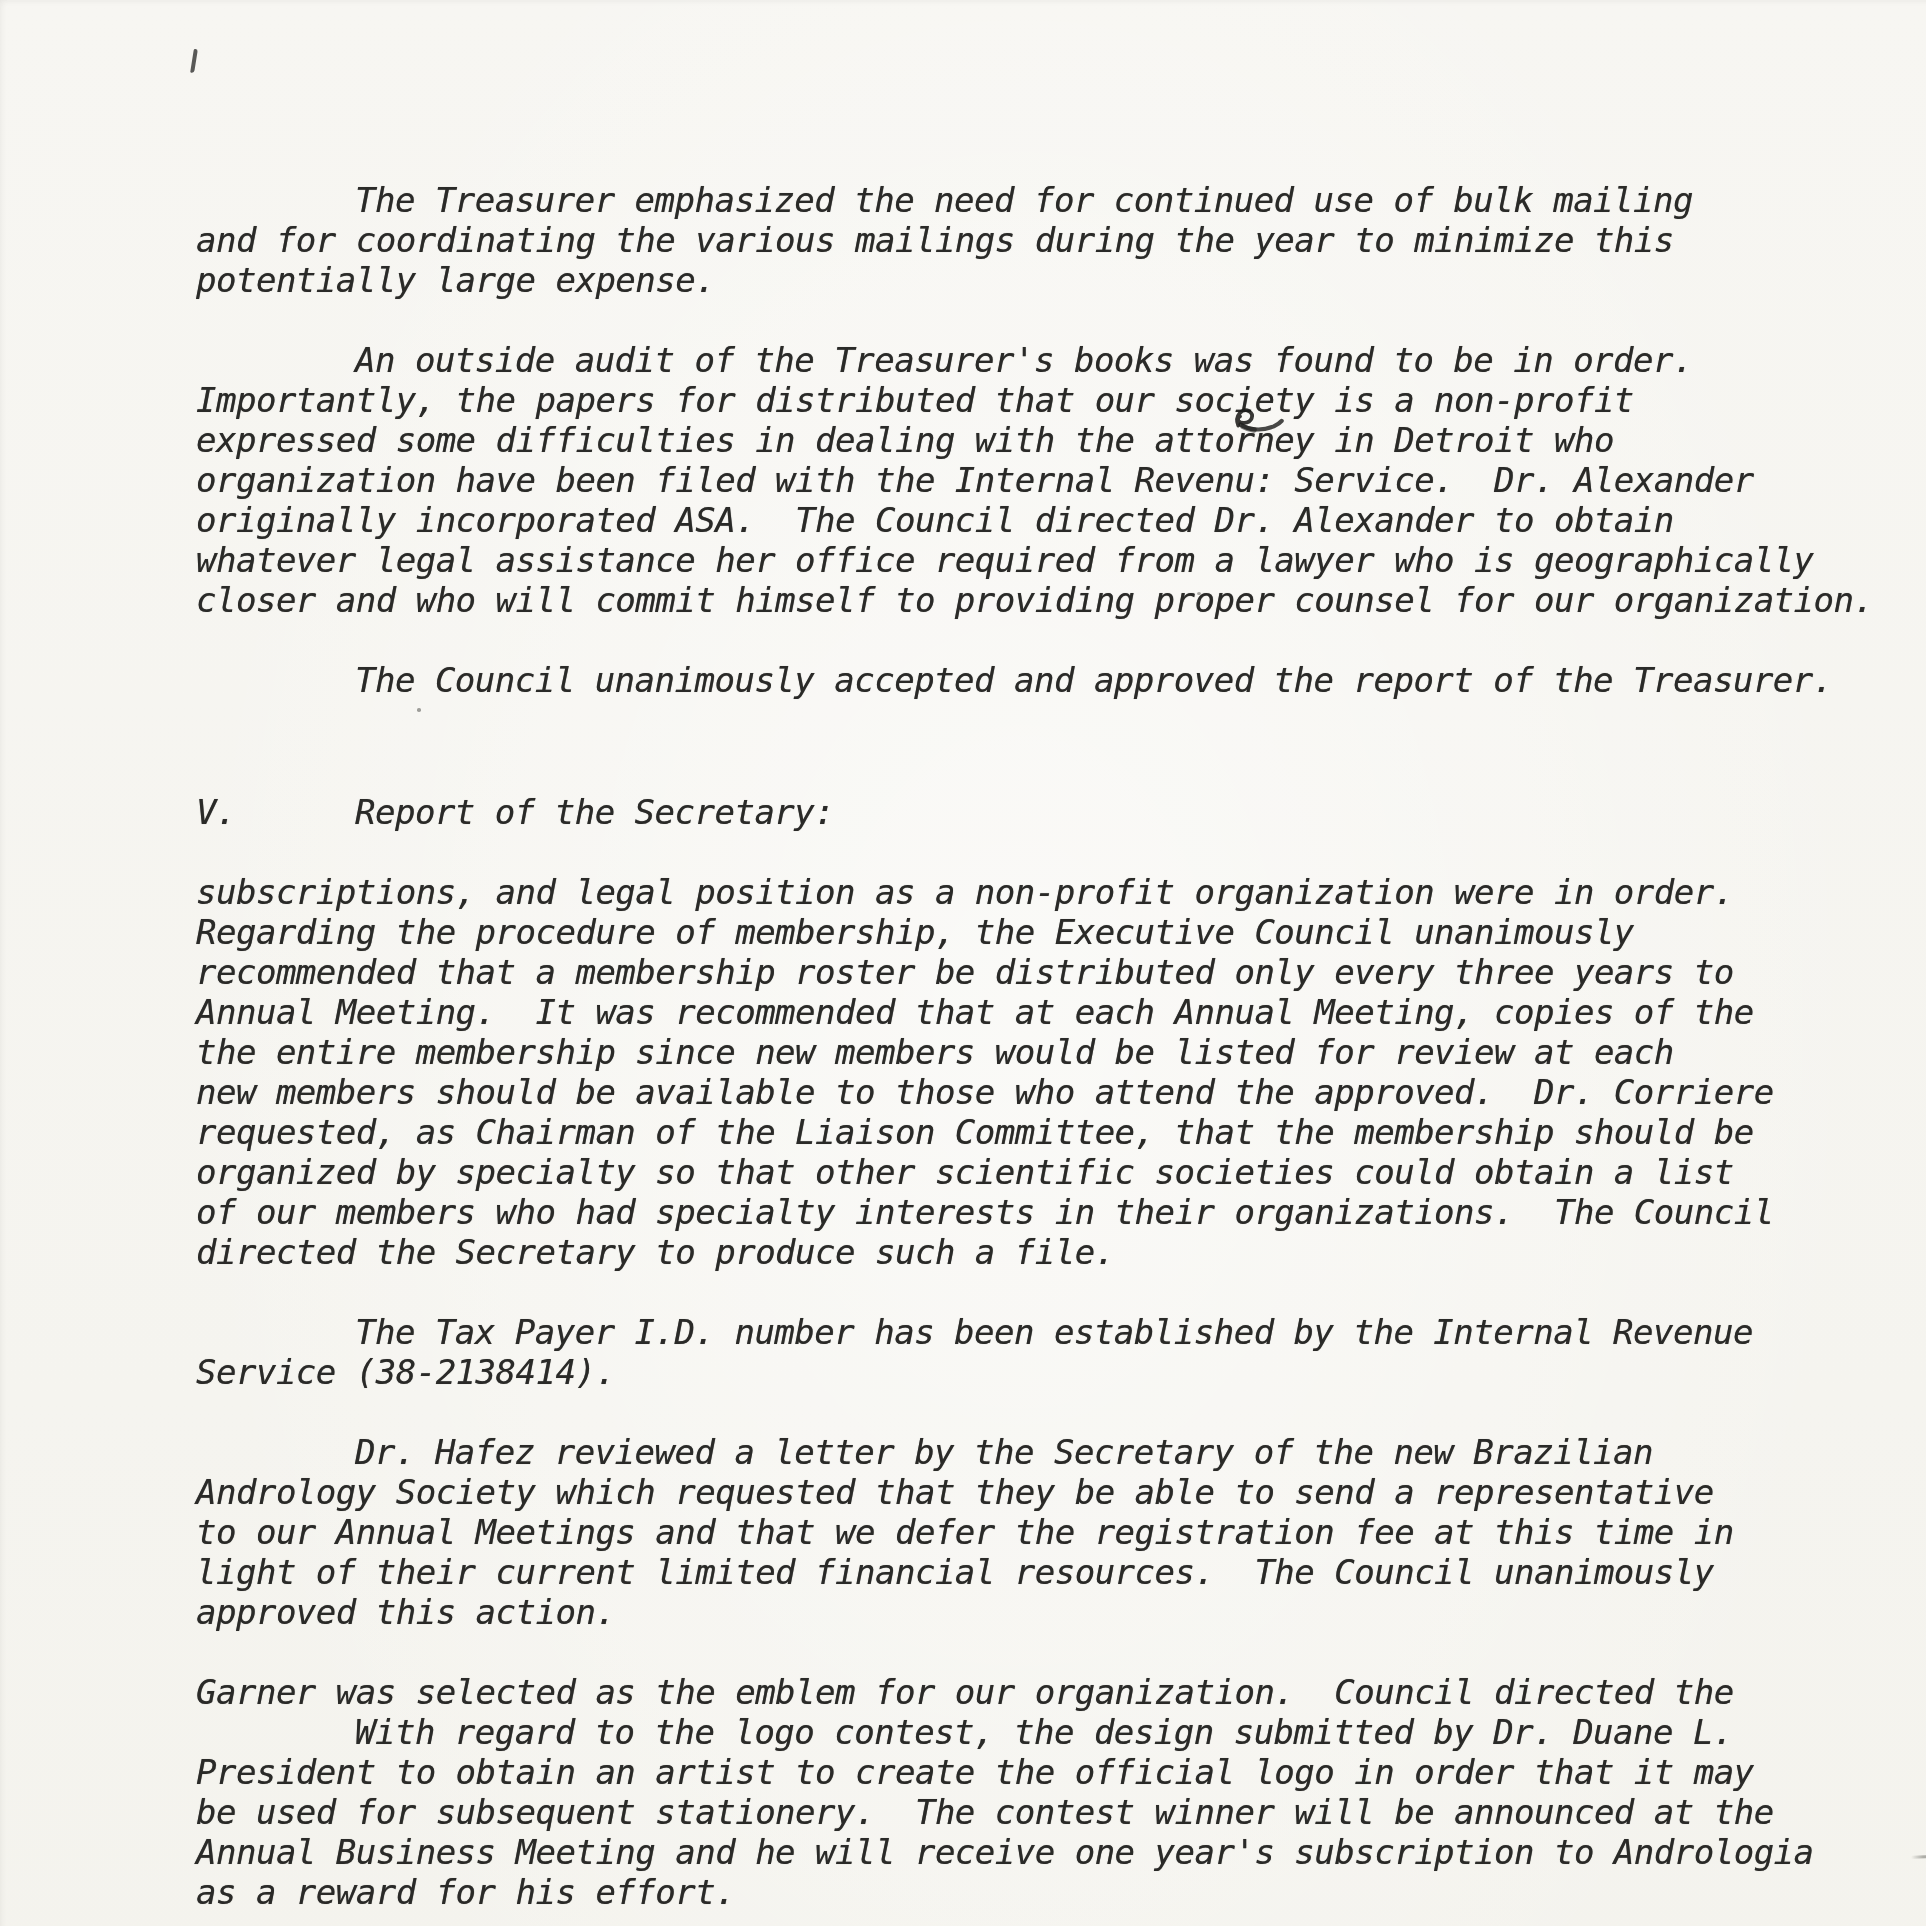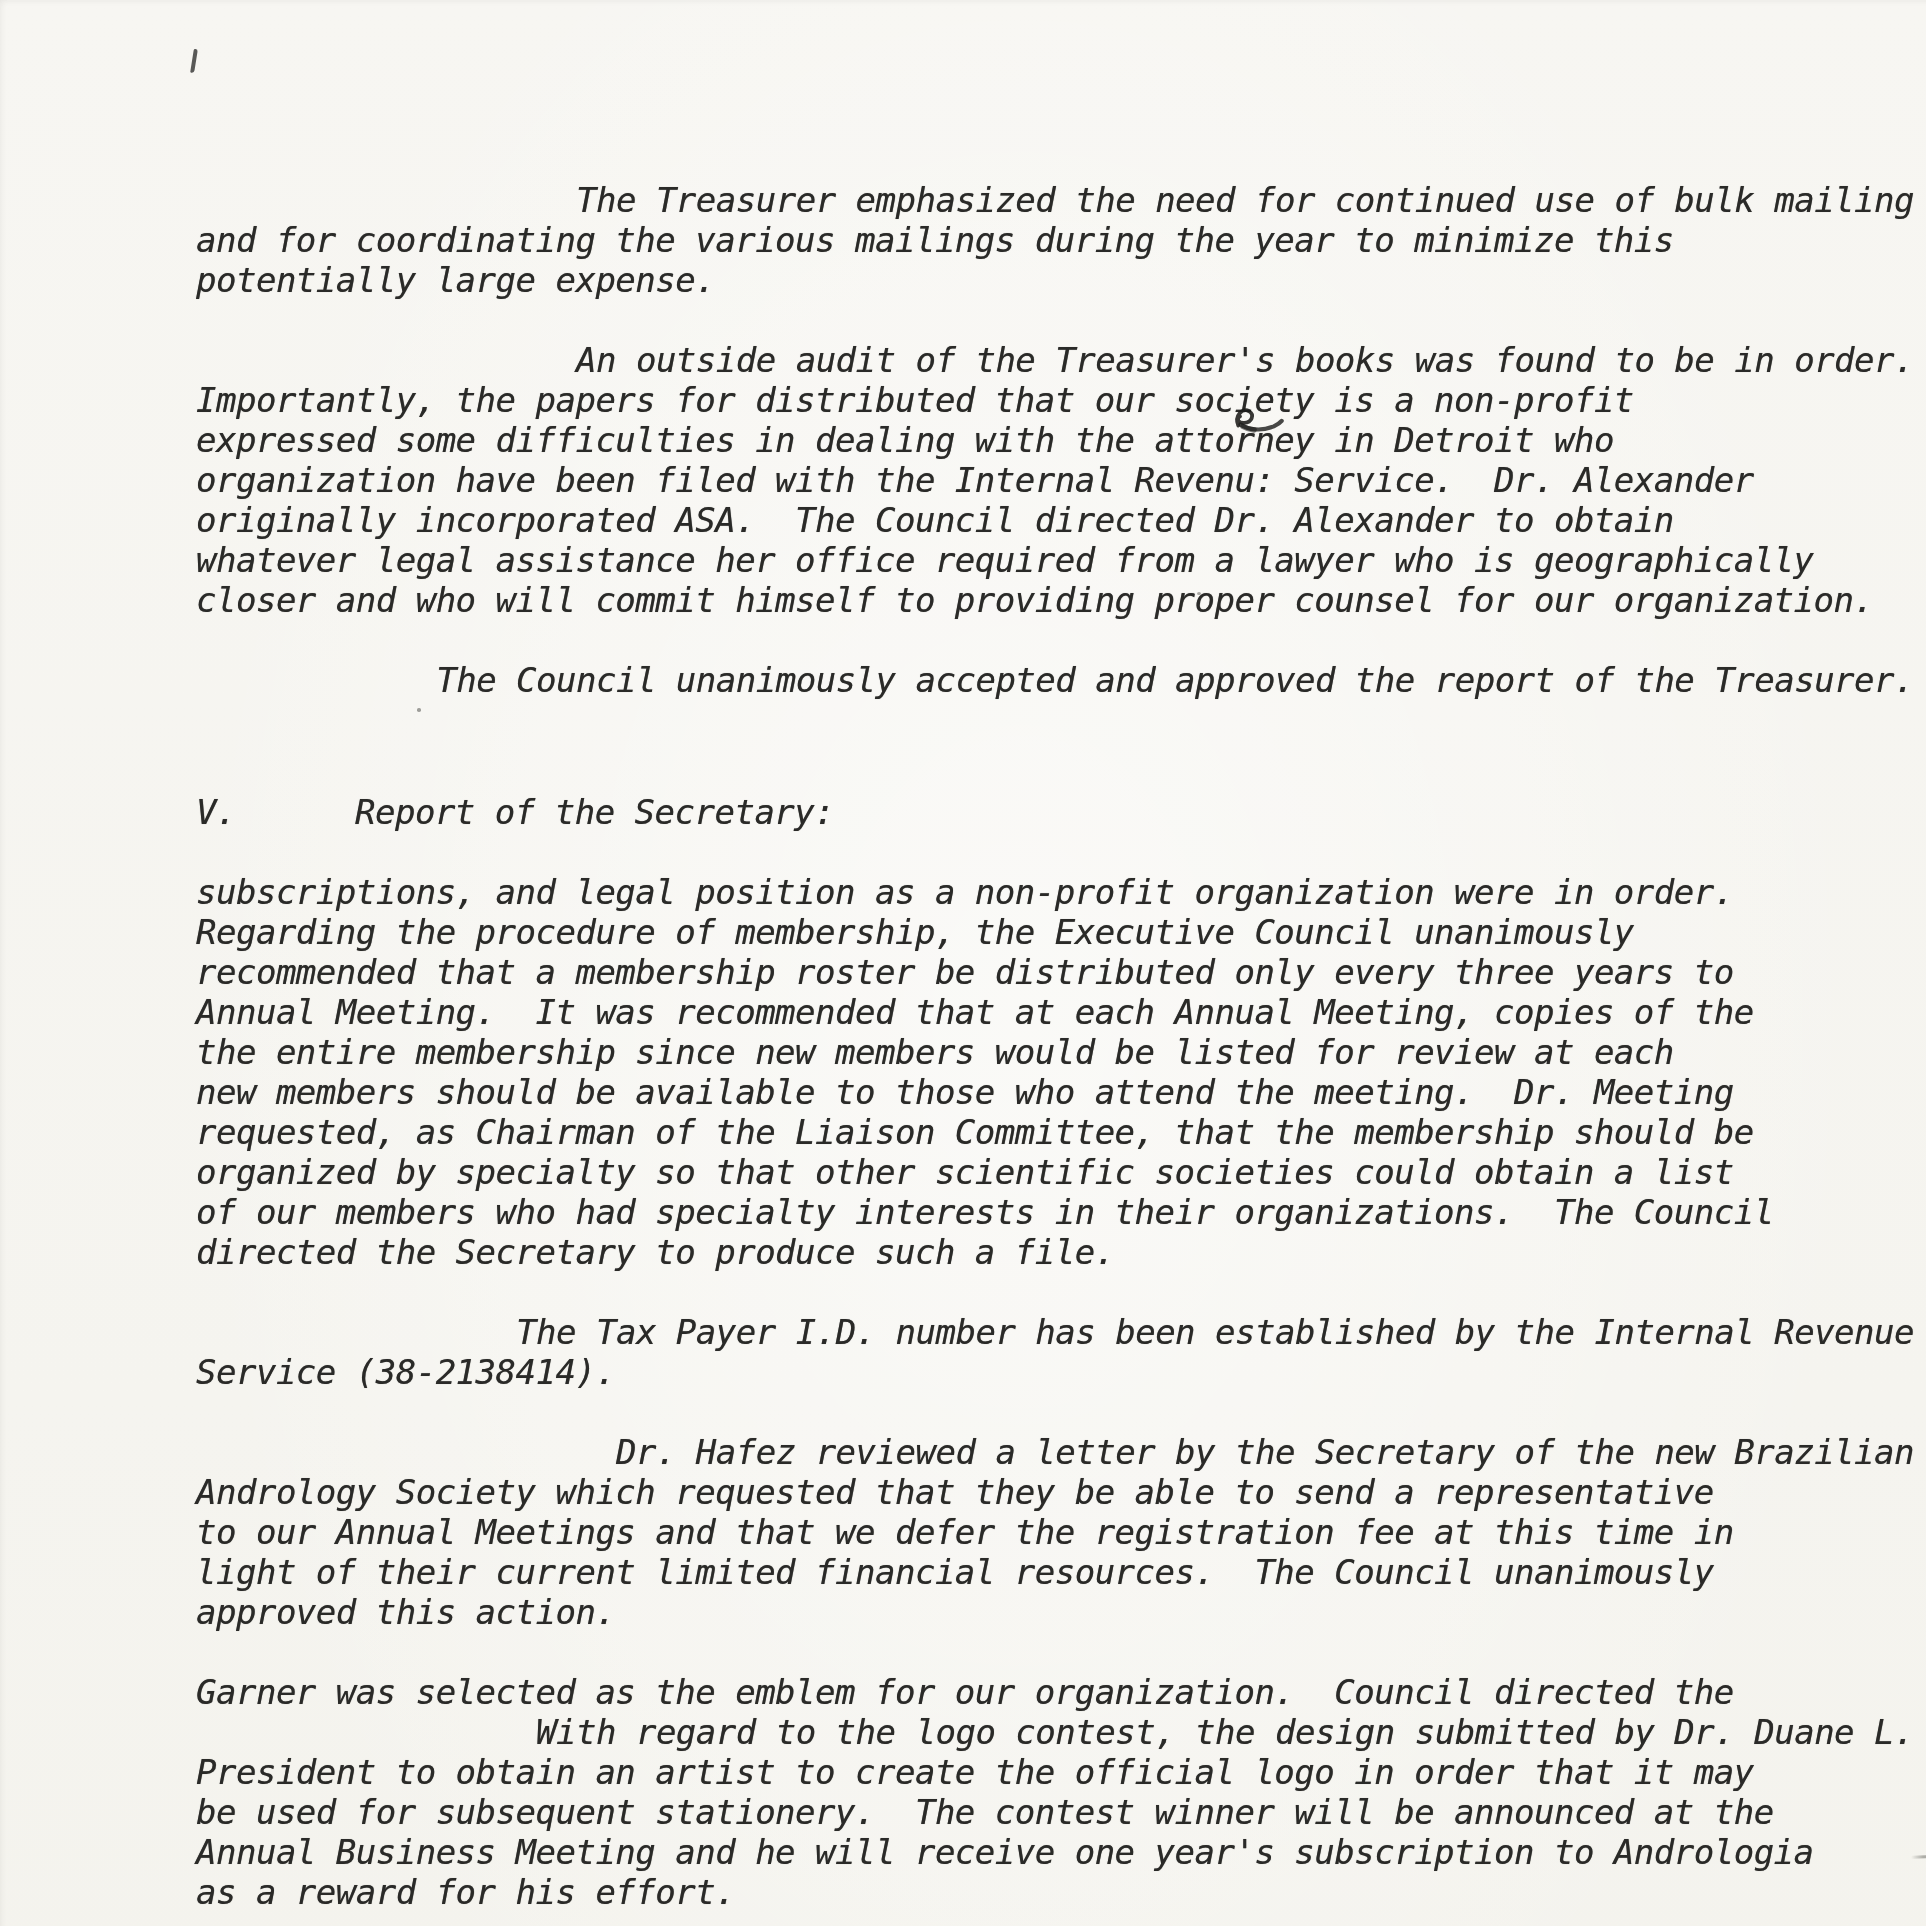--- a/index.html
+++ b/index.html
@@ -17,21 +17,21 @@
   .doc{
     position:absolute;left:196px;top:180px;width:1718px;
     display:flex;flex-direction:column;gap:40px;
     font-style:italic;
     font-size:34px;line-height:40px;letter-spacing:-0.5px;
     color:var(--ink,#2a2a28);
     text-shadow:0 0 0.8px rgba(35,35,33,.42), 0.2px 0.3px 0 rgba(35,35,33,.28);
   }
   .para{margin:0;}
   .line{white-space:pre;height:40px;}
-  .line.indent{padding-left:159px;text-align:right;}
+  .line.indent{padding-left:159px;}
   .heading{margin-top:52px;}
   .hnum{display:inline-block;width:159px;}
   .hand-mark{position:absolute;left:1225px;top:398px;width:67px;height:48px;transform:rotate(-6deg);}
   .hand-mark svg{width:100%;height:100%;}
   .speck-comma{
     position:absolute;left:192px;top:49px;width:4.2px;height:24px;
     background:rgba(45,45,43,.78);border-radius:2.3px 3.1px 3.9px 1.5px;transform:rotate(9deg);
   }
   .speck-dot{position:absolute;left:417px;top:708px;width:3.5px;height:3.5px;background:rgba(70,70,66,.5);border-radius:50%;}
   .speck-dot2{position:absolute;left:1197px;top:592px;width:3.9px;height:3.1px;background:rgba(70,70,66,.45);border-radius:50%;}
@@ -64,21 +64,21 @@
       <div class="para">
         <div class="line indent">The Council unanimously accepted and approved the report of the Treasurer.</div>
       </div>
       <div class="heading line"><span class="hnum">V.</span><span>Report of the Secretary:</span></div>
       <div class="para">
         <div class="line">subscriptions, and legal position as a non-profit organization were in order.</div>
         <div class="line">Regarding the procedure of membership, the Executive Council unanimously</div>
         <div class="line">recommended that a membership roster be distributed only every three years to</div>
         <div class="line">Annual Meeting.  It was recommended that at each Annual Meeting, copies of the</div>
         <div class="line">the entire membership since new members would be listed for review at each</div>
-        <div class="line">new members should be available to those who attend the meeting.  Dr. Meeting</div>
+        <div class="line">new members should be available to those who attend the approved.  Dr. Corriere</div>
         <div class="line">requested, as Chairman of the Liaison Committee, that the membership should be</div>
         <div class="line">organized by specialty so that other scientific societies could obtain a list</div>
         <div class="line">of our members who had specialty interests in their organizations.  The Council</div>
         <div class="line">directed the Secretary to produce such a file.</div>
       </div>
       <div class="para">
         <div class="line indent">The Tax Payer I.D. number has been established by the Internal Revenue</div>
         <div class="line">Service (38-2138414).</div>
       </div>
       <div class="para">

